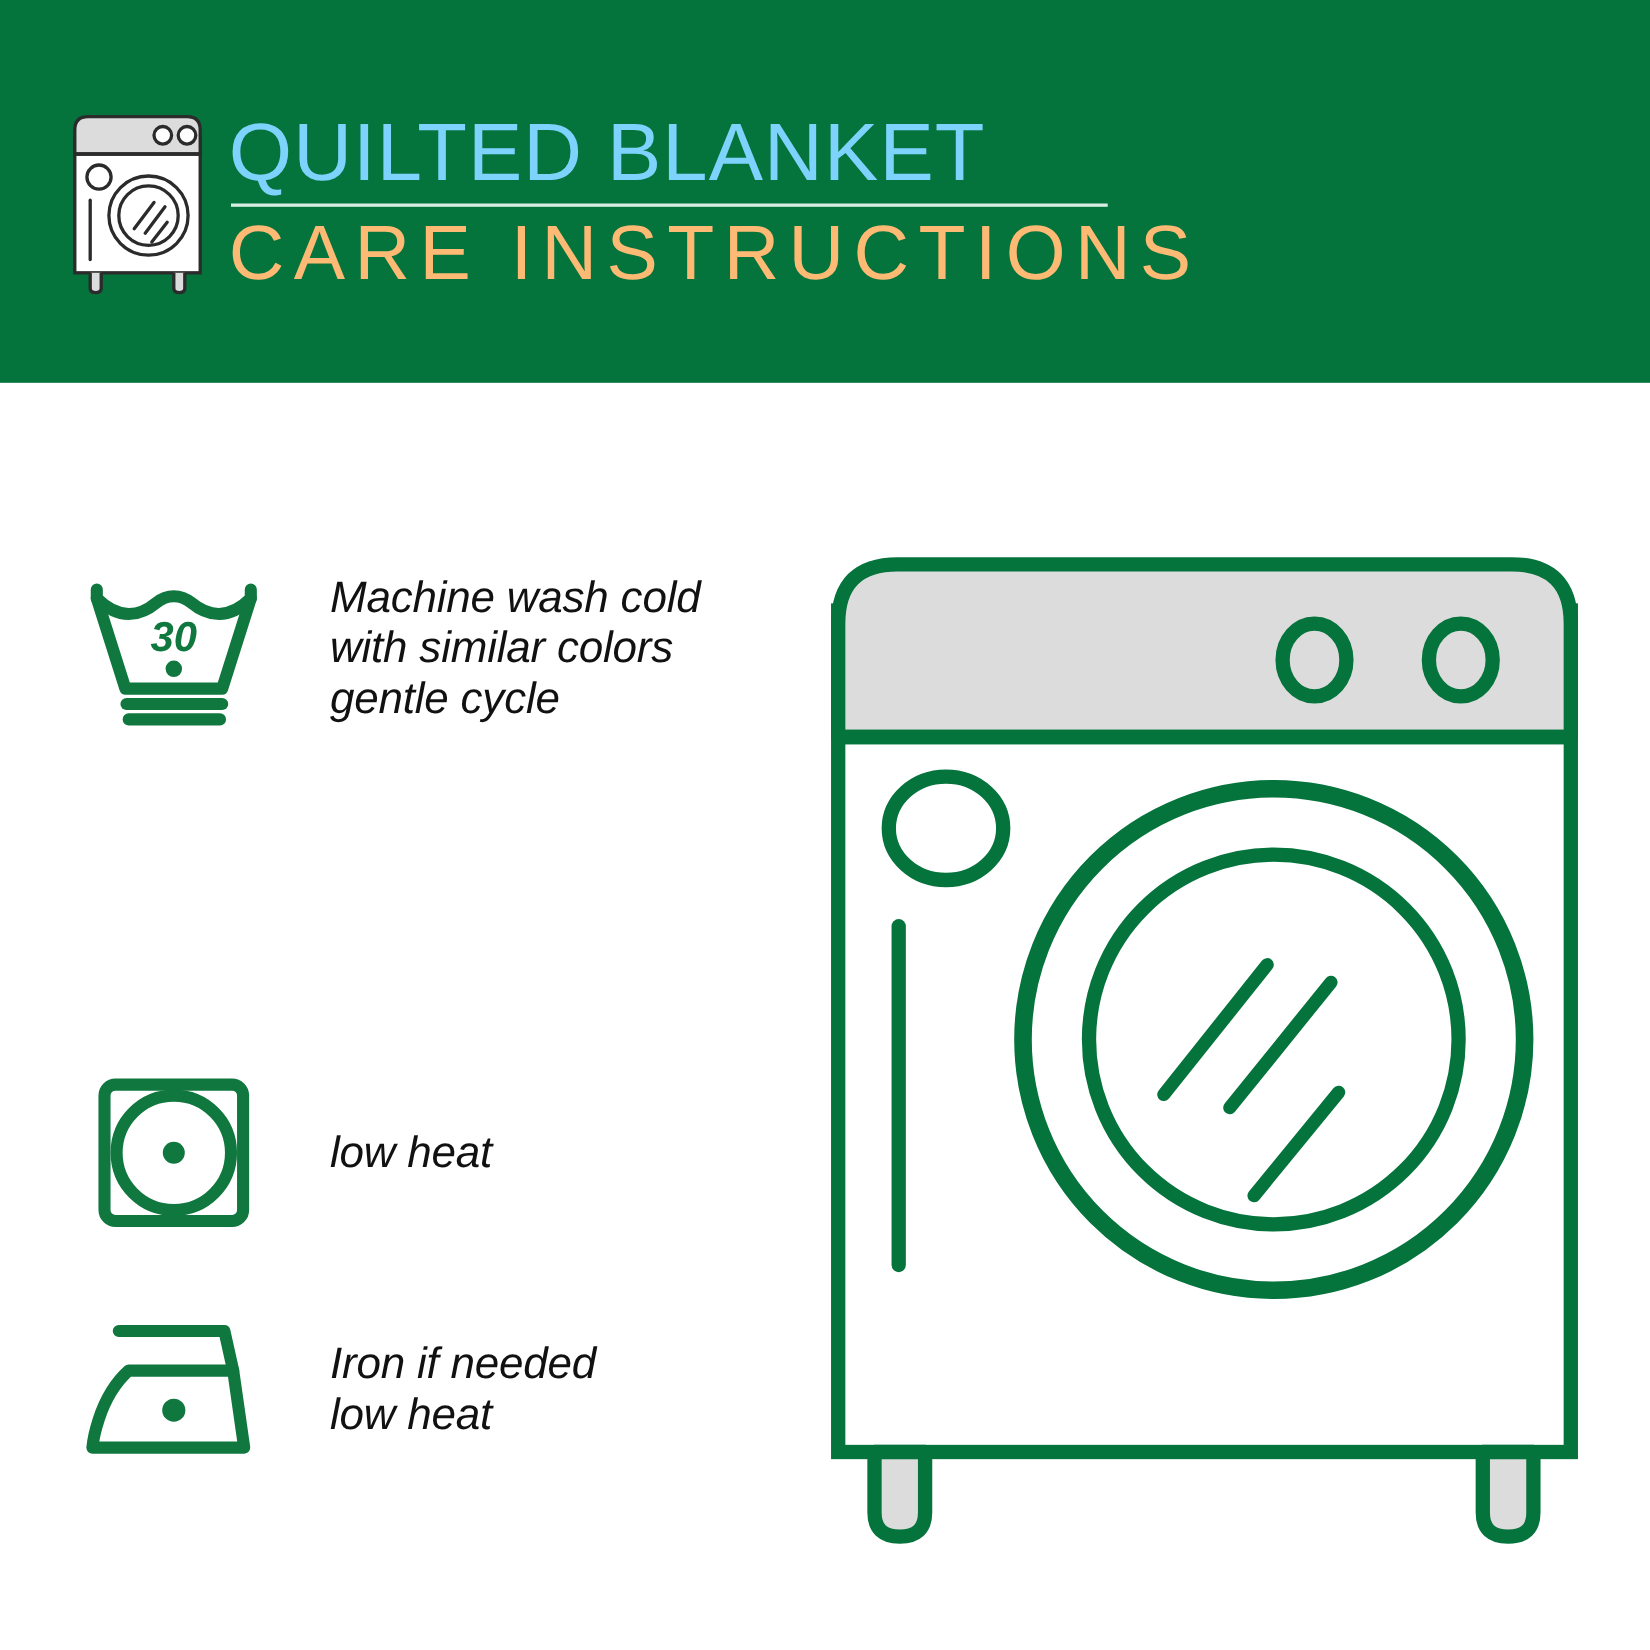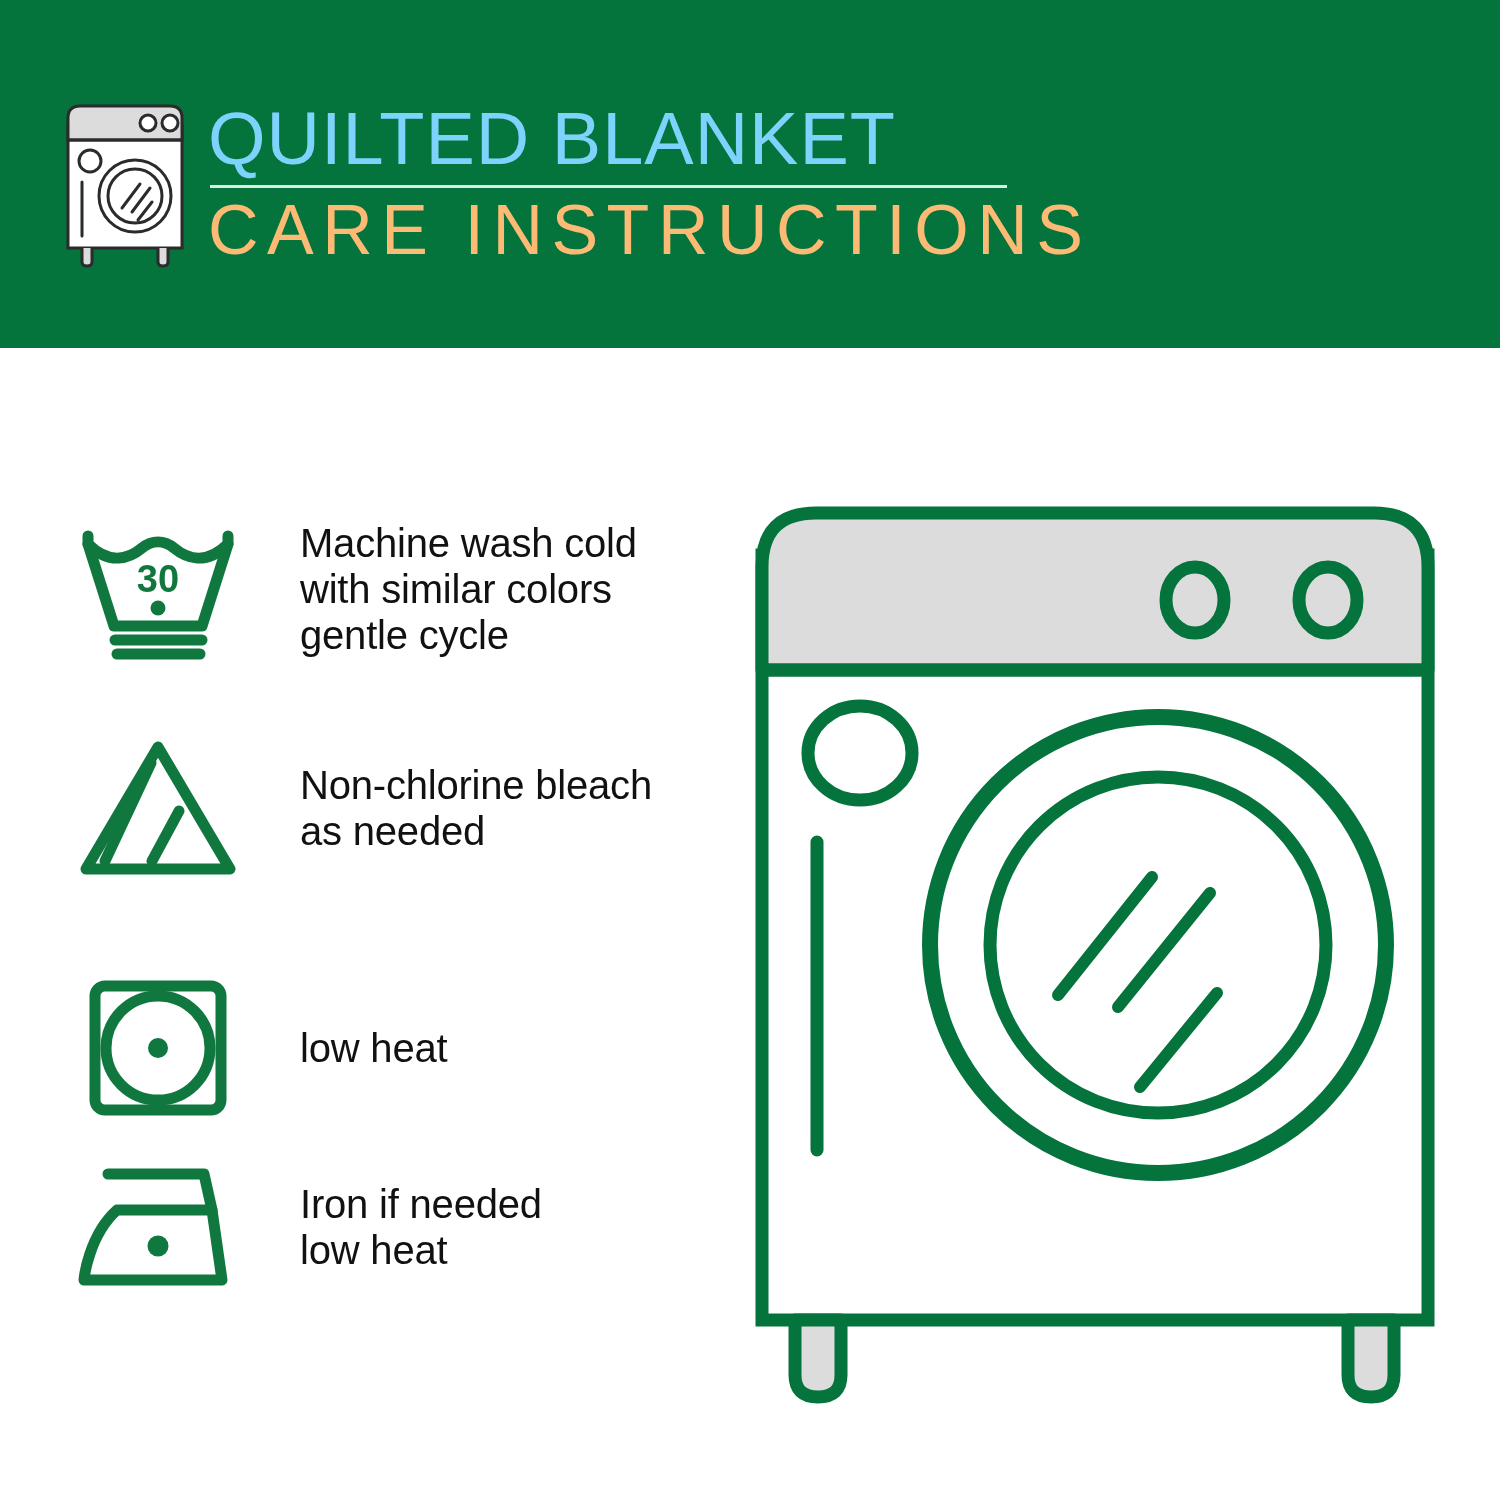--- a/index.html
+++ b/index.html
@@ -71,25 +71,26 @@
     top: 348px;
     width: 720px;
     height: 1152px;
   }
   .care-row {
     position: absolute;
     left: 72px;
     display: flex;
     align-items: center;
     width: 630px;
+    font-style: italic;
   }
   .care-row.row-0 { top: 166px; }
   .care-row.row-1 { top: 385px; }
   .care-row.row-2 { top: 625px; }
-  .care-row.row-3 { top: 804px; }
+  .care-row.row-3 { top: 840px; }
 
   .care-symbol {
     flex: 0 0 172px;
     width: 172px;
     height: 150px;
     display: flex;
     align-items: center;
     justify-content: center;
   }
   .care-text {
@@ -169,35 +170,20 @@
         <circle cx="86" cy="94" r="7.5" fill="#10783F"></circle>
       </svg>
     </div>
     <div class="care-text">
       <span class="line">Machine wash cold</span>
       <span class="line">with similar colors</span>
       <span class="line">gentle cycle</span>
     </div>
   </div>
 
-  <div class="care-row row-1">
-    <div class="care-symbol">
-      <svg viewBox="0 0 172 150" width="172" height="150">
-        <g fill="none" stroke="#10783F" stroke-width="11" stroke-linecap="round" stroke-linejoin="round">
-          <path d="M86 14 L158 136 L14 136 Z"></path>
-          <line x1="79" y1="30" x2="33" y2="128"></line>
-          <line x1="107" y1="78" x2="80" y2="128"></line>
-        </g>
-      </svg>
-    </div>
-    <div class="care-text">
-      <span class="line">Non-chlorine bleach</span>
-      <span class="line">as needed</span>
-    </div>
-  </div>
 
   <div class="care-row row-2">
     <div class="care-symbol">
       <svg viewBox="0 0 172 150" width="172" height="150">
         <g fill="none" stroke="#10783F" stroke-width="11" stroke-linejoin="round">
           <rect x="23" y="13" width="126" height="124" rx="10" ry="10"></rect>
           <circle cx="86" cy="75" r="52"></circle>
         </g>
         <circle cx="86" cy="75" r="10" fill="#10783F"></circle>
       </svg>

